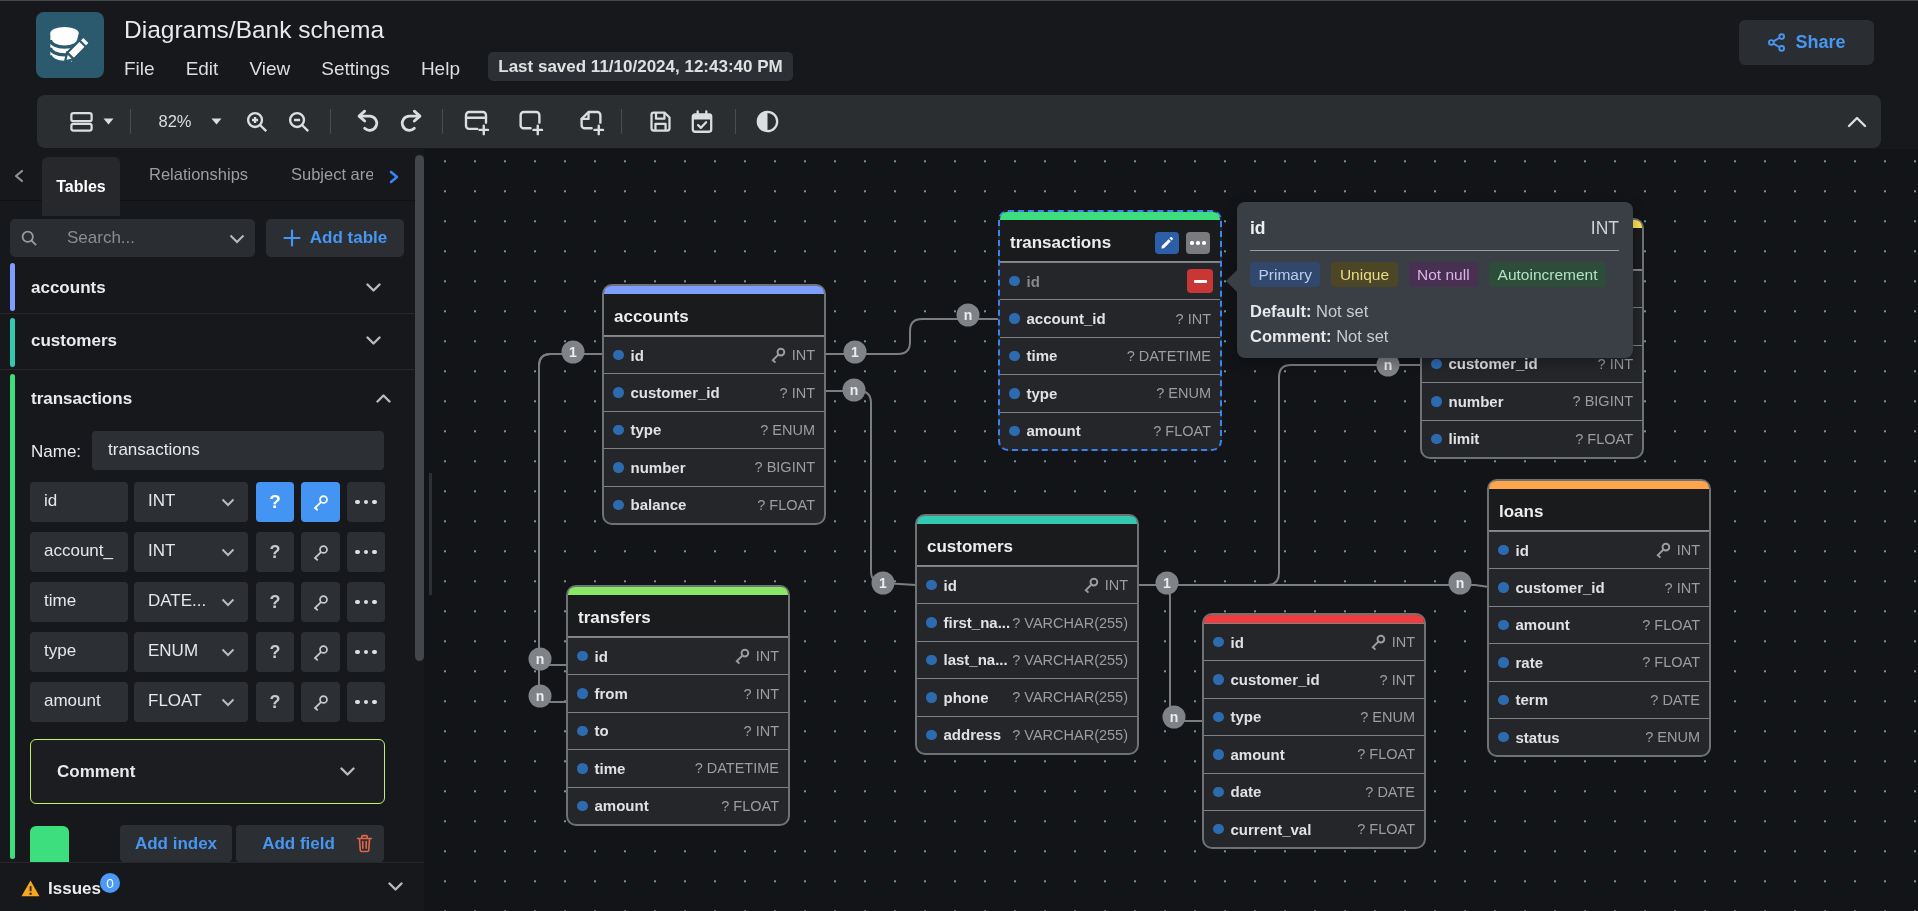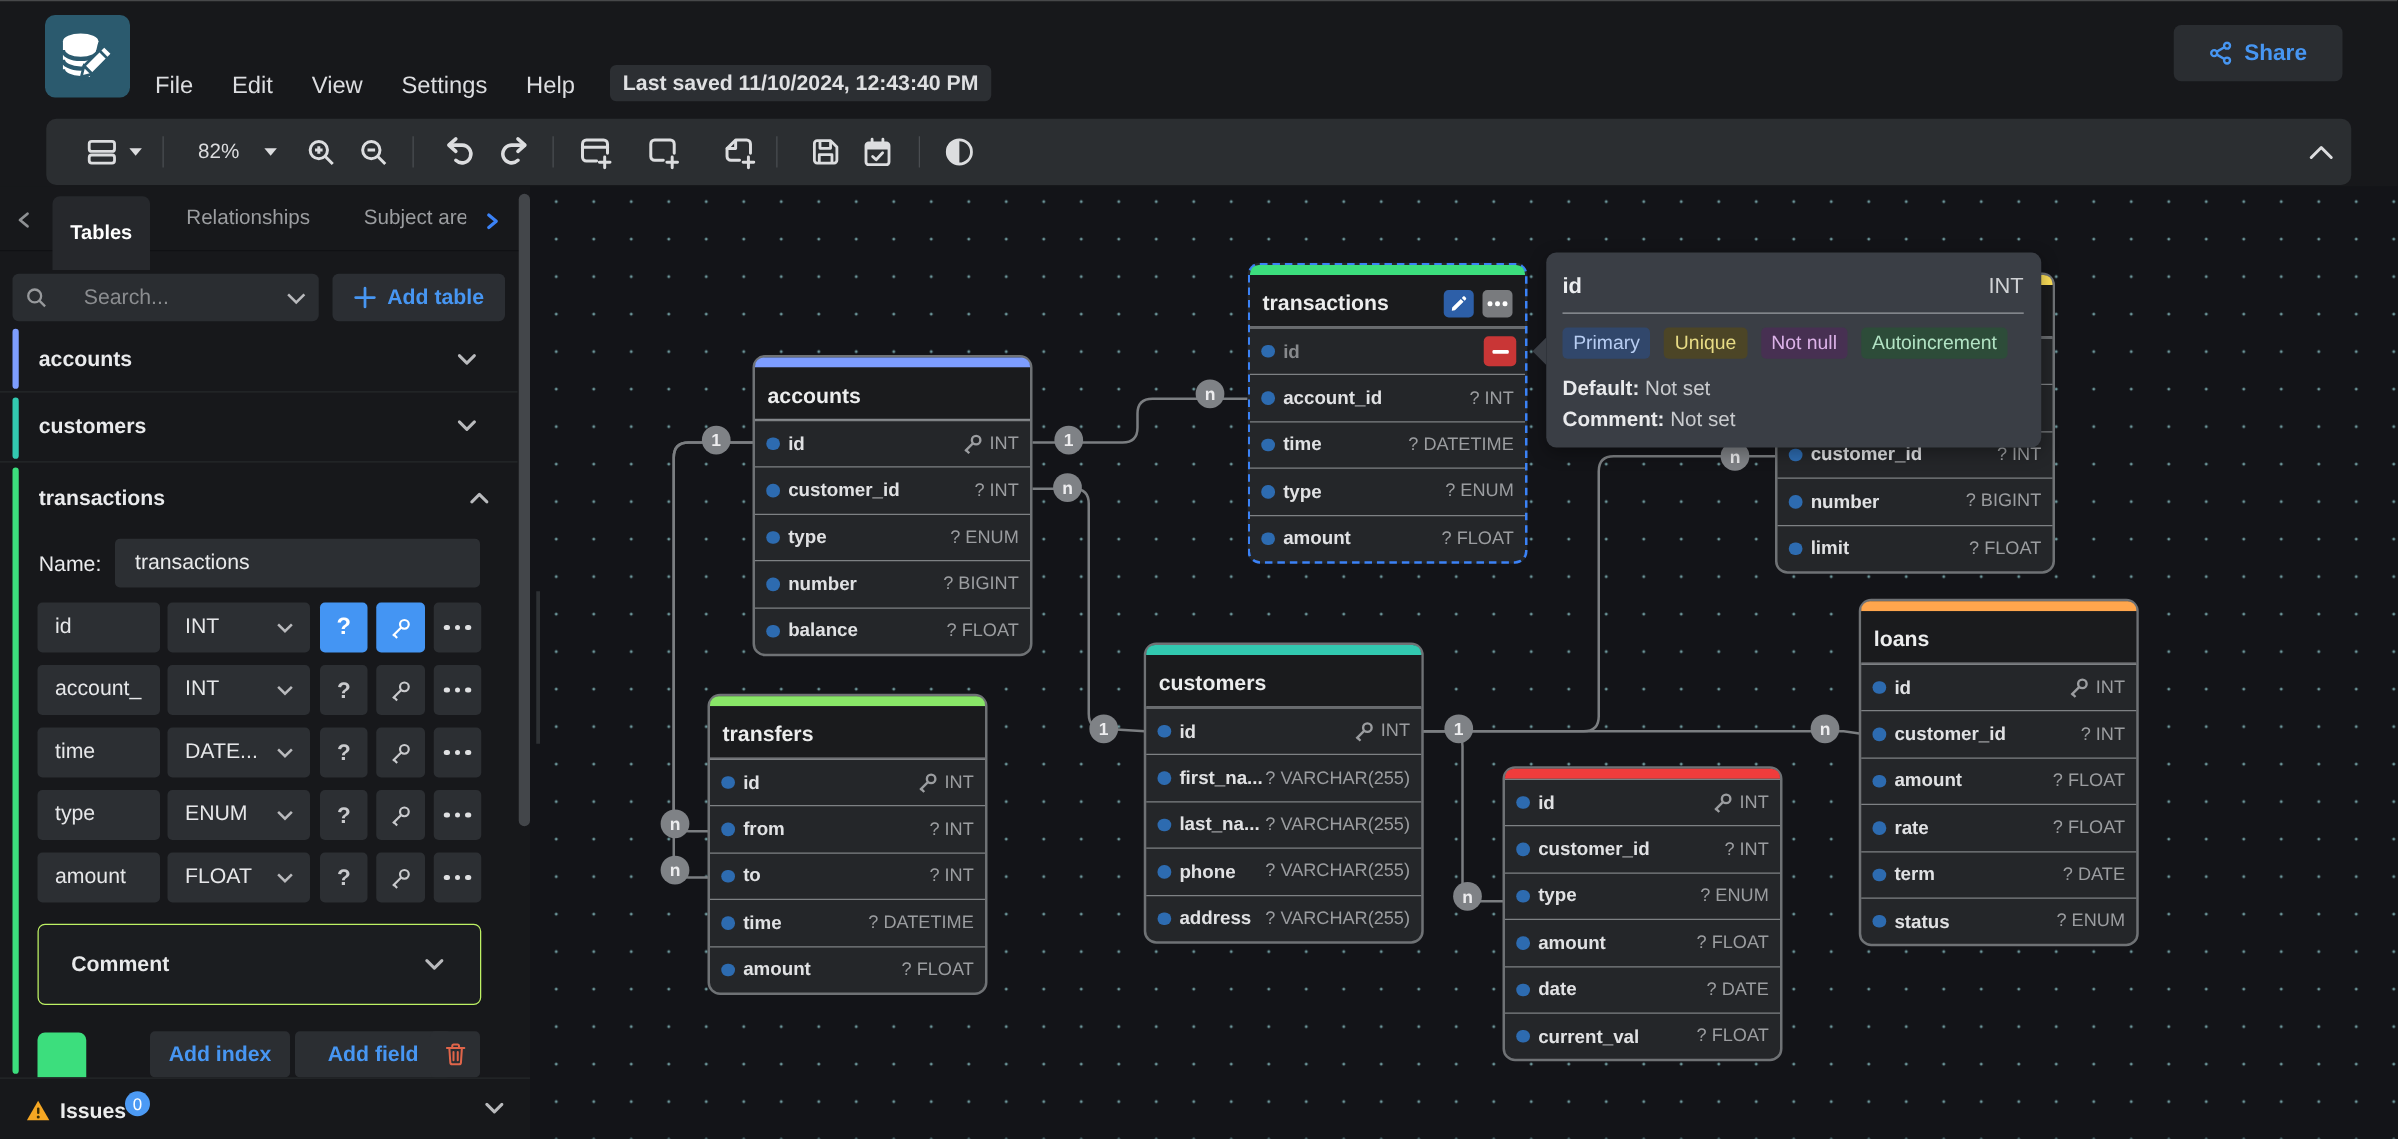--- a/index.html
+++ b/index.html
@@ -121,21 +121,21 @@
     <div class="fld">
         <span class="fname"><span class="fdot"></span>number</span>
         <span class="ftype">? BIGINT</span>
       </div>
     <div class="fld">
         <span class="fname"><span class="fdot"></span>balance</span>
         <span class="ftype">? FLOAT</span>
       </div>
   </div>
 
-  <div class="tbl" style="left:566px; top:555px; z-index:10">
+  <div class="tbl" style="left:566px; top:585px; z-index:10">
     <div class="bar" style="background:#89e667"></div>
     <div class="ttl">
         <span>transfers</span>
       </div>
     <div class="fld">
         <span class="fname"><span class="fdot"></span>id</span>
         <span class="ftype"><svg width="18" height="18" viewBox="0 0 18 18" fill="none" stroke="#9b9da0" stroke-width="1.9">
             <circle cx="11.9" cy="6.1" r="3.4"></circle>
             <path d="M9.5 8.5 L3.1 14.9 M3.9 14.1 L6.4 16.6"></path>
           </svg>INT</span>
@@ -334,20 +334,21 @@
       <path d="M4 17.5 C4 21 9.8 24 17 24 C24.2 24 30 21 30 17.5" stroke="#2b5a6e" stroke-width="3.1"></path>
       <path d="M4 24.5 C4 28 9.8 31 17 31 C21.5 31 25.6 29.8 28 28" stroke="#2b5a6e" stroke-width="3.1"></path>
       <path d="M4 31.5 C4 35 9.8 38 17 38 C19.2 38 21.2 37.8 23 37.4" stroke="#2b5a6e" stroke-width="3.1"></path>
       <g transform="translate(27,27.5) rotate(45)" stroke="#2b5a6e" stroke-width="2" fill="#fff">
         <rect x="-4.2" y="-14.5" width="8.4" height="21"></rect>
         <path d="M-4.2 6.5 L0 13.5 L4.2 6.5 Z"></path>
         <line x1="-4.2" y1="-9.5" x2="4.2" y2="-9.5"></line>
       </g>
     </svg>
   </div>
+  <div id="title">Diagrams/Bank schema</div>
   <div id="menu">
       <span>File</span>
       <span>Edit</span>
       <span>View</span>
       <span>Settings</span>
       <span>Help</span>
     </div>
   <div id="lastsaved">Last saved 11/10/2024, 12:43:40 PM</div>
   <div id="share">
     <svg width="19" height="19" viewBox="0 0 24 24" fill="none" stroke="#4796f2" stroke-width="2.4">

